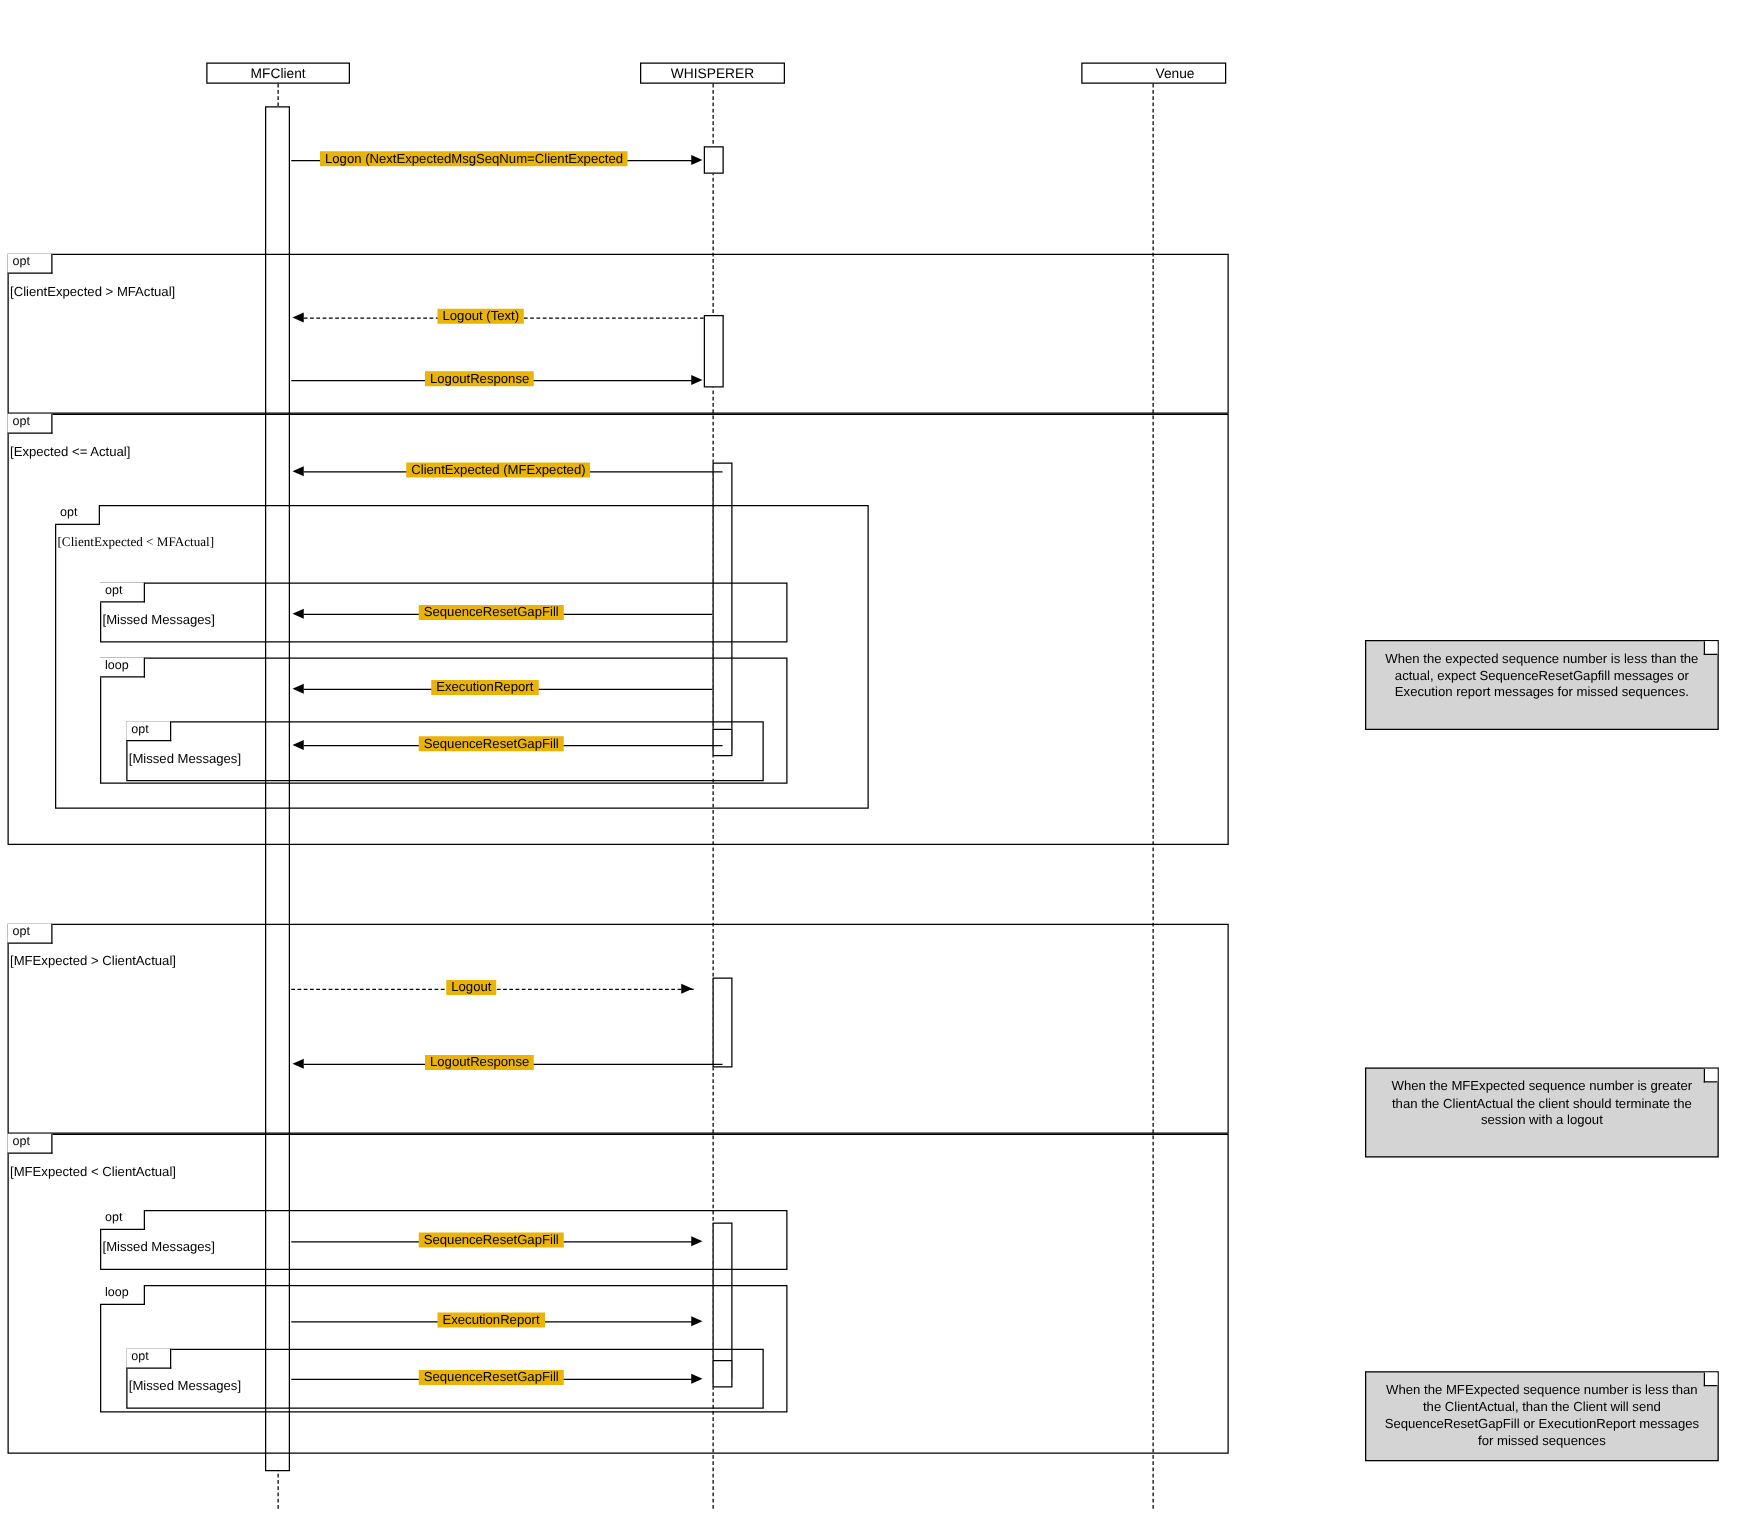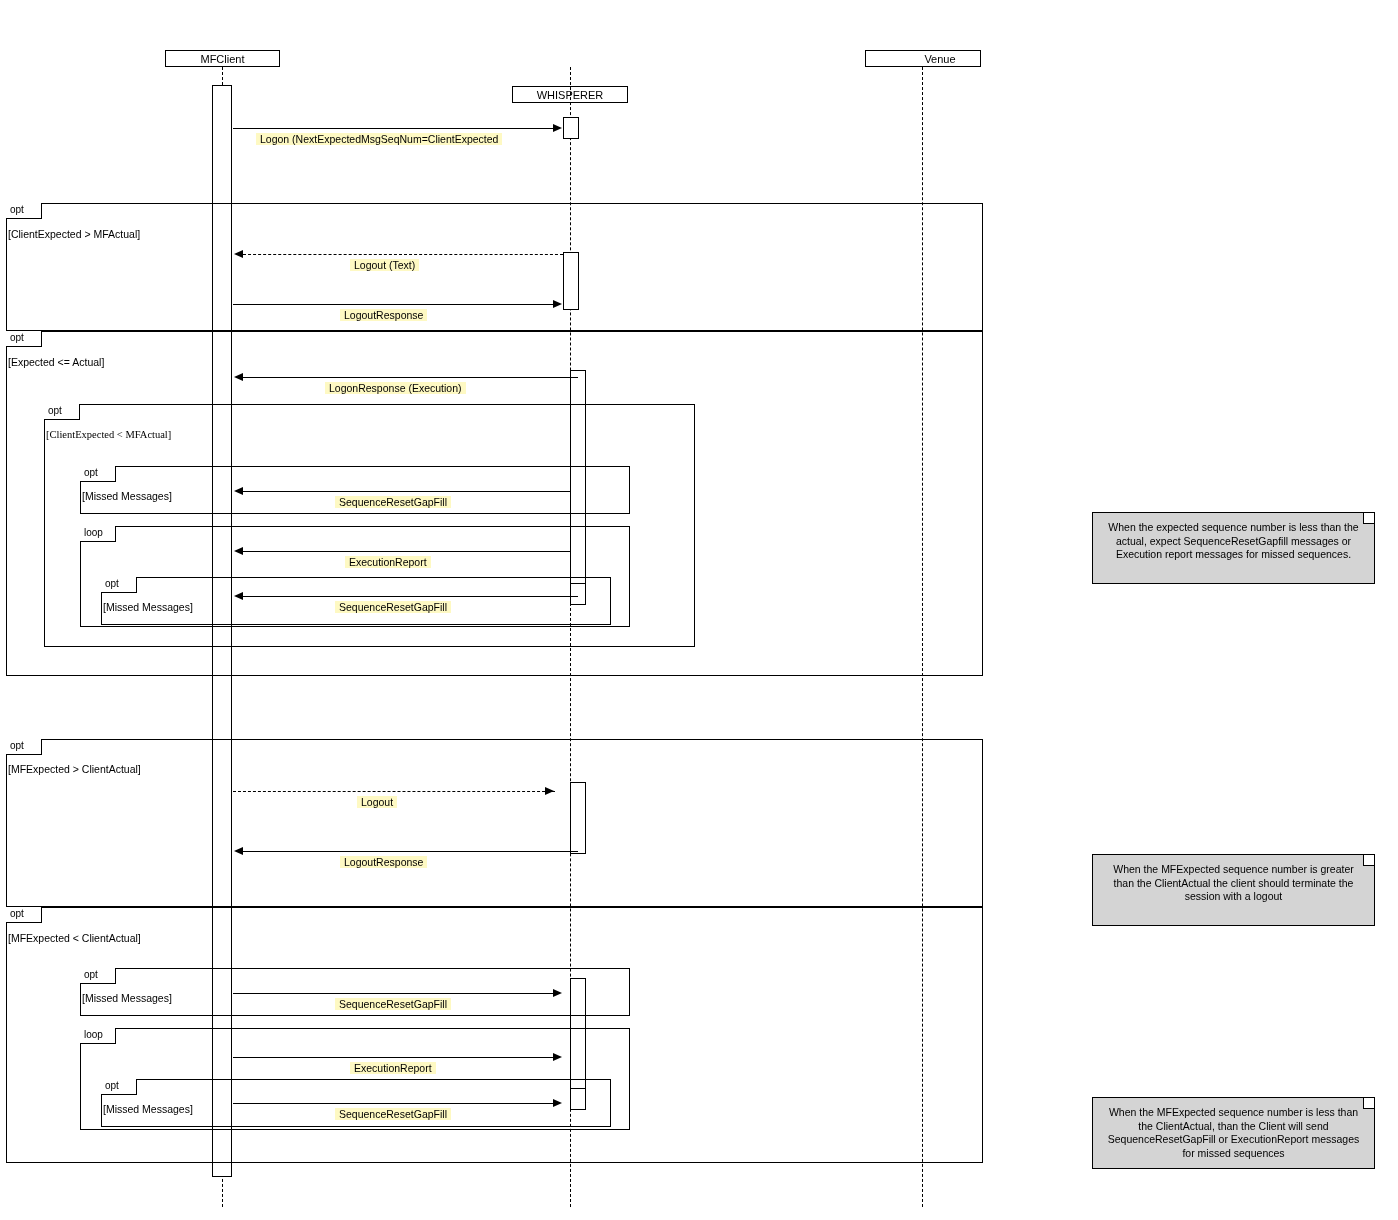--- a/index.html
+++ b/index.html
@@ -91,25 +91,24 @@
     height: 0;
     border-top: 4.5px solid transparent;
     border-bottom: 4.5px solid transparent;
   }
   .arrow-r { border-left: 9px solid #000; }
   .arrow-l { border-right: 9px solid #000; }
   .msg-label {
     position: absolute;
     font-size: 10.5px;
     color: #000;
-    background: #fef9c3;
+    background: #eab308;
     padding: 0 4px;
     white-space: nowrap;
     line-height: 12px;
-    margin-top: 12px;
   }
   
   .note {
     position: absolute;
     background: #d4d4d4;
     border: 1px solid #000;
     box-sizing: border-box;
     font-size: 10.5px;
     color: #000;
     text-align: center;
@@ -128,21 +127,21 @@
   }
 </style>
 </head>
 <body>
 
 <div id="canvas">
 
   <div class="lifeline-head" style="left:165px; top:50px; width:115px;">MFClient</div>
   <div class="lifeline-line" style="left:222px; top:67px; height:1140px;"></div>
 
-  <div class="lifeline-head" style="left:512px; top:50px; width:116px;margin-top:36px;">WHISPERER</div>
+  <div class="lifeline-head" style="left:512px; top:50px; width:116px;">WHISPERER</div>
   <div class="lifeline-line" style="left:570px; top:67px; height:1140px;"></div>
 
   <div class="lifeline-head" style="left:865px; top:50px; width:116px;padding-left:34px;">Venue</div>
   <div class="lifeline-line" style="left:922px; top:67px; height:1140px;"></div>
 
   <div class="activation" style="left:212px; top:85px; width:20px; height:1092px;"></div>
 
   <div class="activation" style="left:563px; top:117px; width:16px; height:22px;"></div>
   <div class="activation" style="left:563px; top:252px; width:16px; height:58px;"></div>
   <div class="activation" style="left:570px; top:370px; width:16px; height:230px;"></div>
@@ -200,21 +199,21 @@
   <div class="msg-line dashed" style="left:243px; top:254px; width:320px;"></div>
   <div class="arrow-l" style="left:234px; top:249.5px;"></div>
   <div class="msg-label" style="left:350px; top:247px;">Logout (Text)</div>
 
   <div class="msg-line" style="left:233px; top:304px; width:322px;"></div>
   <div class="arrow-r" style="left:553px; top:299.5px;"></div>
   <div class="msg-label" style="left:340px; top:297px;">LogoutResponse</div>
 
   <div class="msg-line" style="left:243px; top:377px; width:335px;"></div>
   <div class="arrow-l" style="left:234px; top:372.5px;"></div>
-  <div class="msg-label" style="left:325px; top:370px;">LogonResponse (Execution)</div>
+  <div class="msg-label" style="left:325px; top:370px;">ClientExpected (MFExpected)</div>
 
   <div class="msg-line" style="left:243px; top:491px; width:327px;"></div>
   <div class="arrow-l" style="left:234px; top:486.5px;"></div>
   <div class="msg-label" style="left:335px; top:484px;">SequenceResetGapFill</div>
 
   <div class="msg-line" style="left:243px; top:551px; width:327px;"></div>
   <div class="arrow-l" style="left:234px; top:546.5px;"></div>
   <div class="msg-label" style="left:345px; top:544px;">ExecutionReport</div>
 
   <div class="msg-line" style="left:243px; top:596px; width:335px;"></div>

